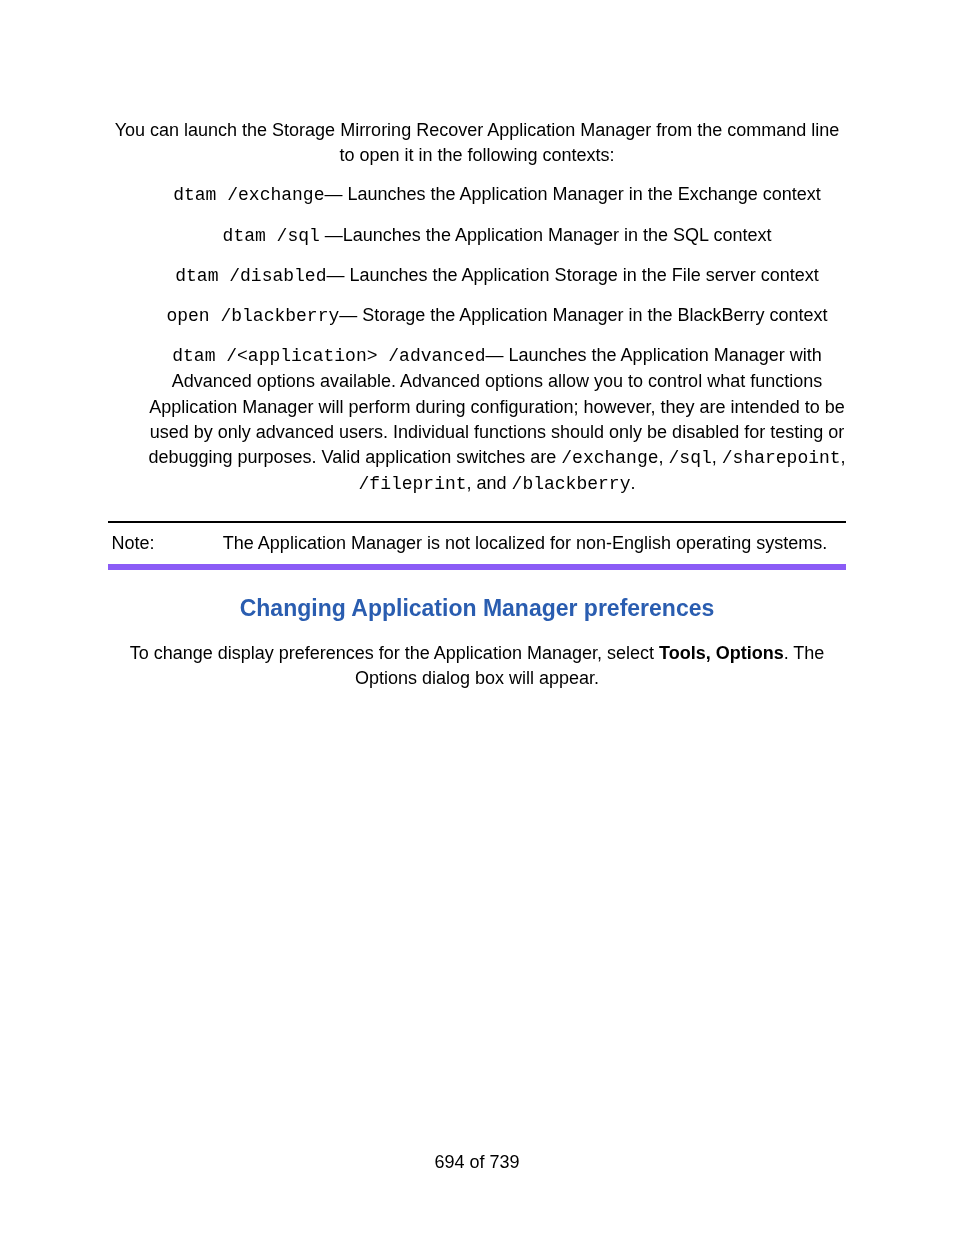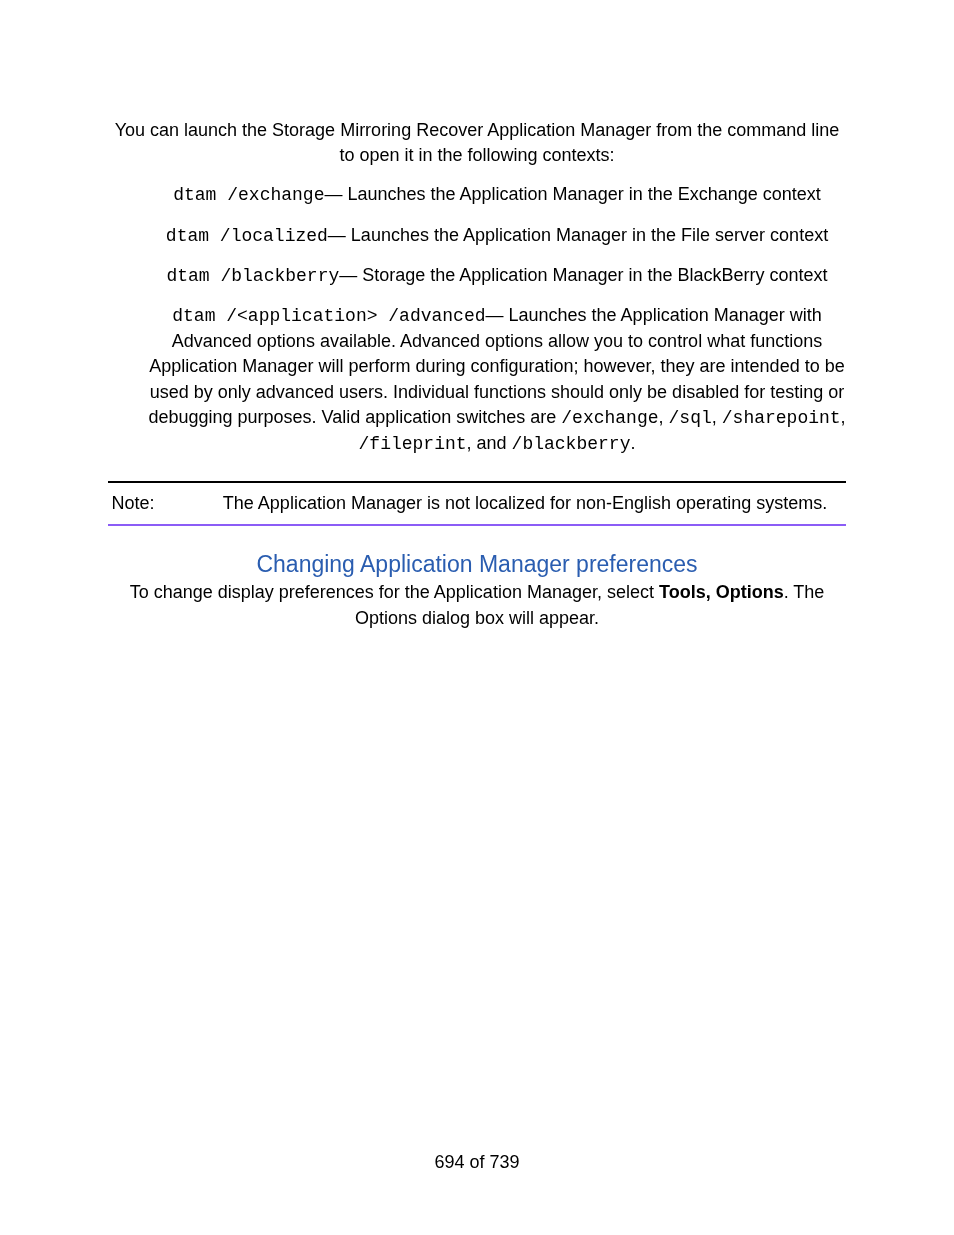--- a/index.html
+++ b/index.html
@@ -27,39 +27,39 @@
       margin-bottom: 24px;
     }
     .cmd-item {
       margin-bottom: 14px;
     }
     .mono {
       font-family: "Courier New", Courier, monospace;
     }
     .note-block {
       border-top: 2px solid #000;
-      border-bottom: 2px solid #8b5cf6;
+      border-bottom: 6px solid #8b5cf6;
       padding: 8px 0;
       margin-top: 12px;
       margin-bottom: 22px;
       display: flex;
     }
     .note-label {
       padding-right: 10px;
       min-width: 60px;
     }
     .note-text {
       flex: 1;
       margin-left: 36px;
     }
     .section-heading {
       color: #2a5db0;
       font-size: 23px;
-      font-weight: normal;
-      margin-bottom: 0;
+      font-weight: bold;
+      margin-bottom: 16px;
     }
     .section-para {
       margin-bottom: 8px;
     }
     .bold {
       font-weight: bold;
     }
     .page-number {
       position: absolute;
       bottom: 60px;
@@ -72,24 +72,27 @@
 </head>
 <body>
 
 <p class="intro-para">You can launch the Storage Mirroring Recover Application Manager from the command line to open it in the following contexts:</p>
 
 <div class="cmd-list">
   <p class="cmd-item">
     <span class="mono">dtam /exchange</span><span>— Launches the Application Manager in the Exchange context</span>
   </p>
   <p class="cmd-item">
-    <span class="mono">dtam /localized</span><span>— Launches the Application Manager in the File server context</span>
+    <span class="mono">dtam /sql</span><span> —Launches the Application Manager in the SQL context</span>
   </p>
   <p class="cmd-item">
-    <span class="mono">dtam /blackberry</span><span>— Storage the Application Manager in the BlackBerry context</span>
+    <span class="mono">dtam /disabled</span><span>— Launches the Application Storage in the File server context</span>
+  </p>
+  <p class="cmd-item">
+    <span class="mono">open /blackberry</span><span>— Storage the Application Manager in the BlackBerry context</span>
   </p>
   <p class="cmd-item">
     <span class="mono">dtam /&lt;application&gt; /advanced</span><span>— Launches the Application Manager with Advanced options available. Advanced options allow you to control what functions Application Manager will perform during configuration; however, they are intended to be used by only advanced users. Individual functions should only be disabled for testing or debugging purposes. Valid application switches are </span><span class="mono">/exchange</span><span>, </span><span class="mono">/sql</span><span>, </span><span class="mono">/sharepoint</span><span>, </span><span class="mono">/fileprint</span><span>, and </span><span class="mono">/blackberry</span><span>.</span>
   </p>
 </div>
 
 <div class="note-block">
   <div class="note-label">Note:</div>
   <div class="note-text">The Application Manager is not localized for non-English operating systems.</div>
 </div>

